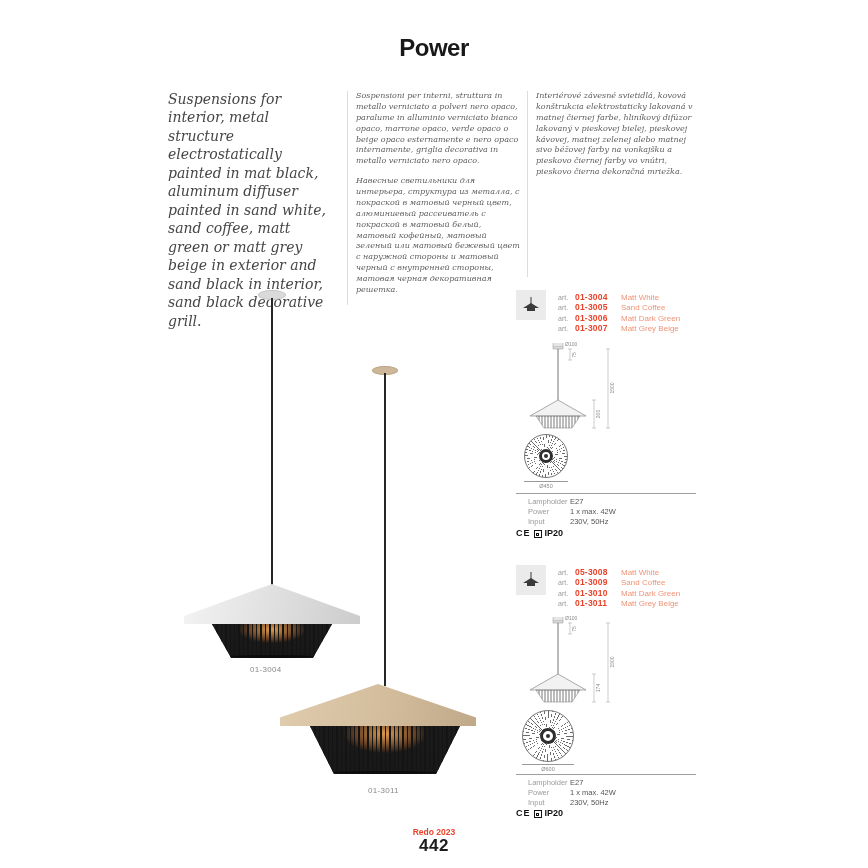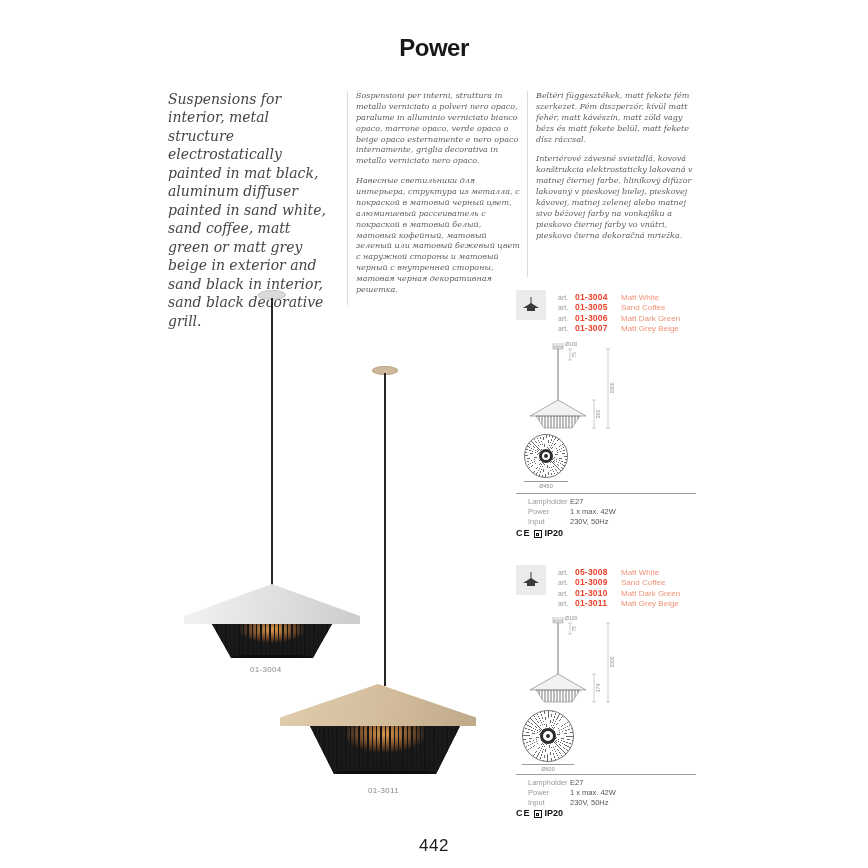--- a/index.html
+++ b/index.html
@@ -101,39 +101,38 @@
   .class2-inner { width:3px; height:3px; border:1px solid #111; }
   .ip-rating { font-size:9px; font-weight:bold; color:#111; }
 
   
   .footer-brand {
     position:absolute; top:827px; left:0; width:100%; text-align:center;
     font-size:8.5px; font-weight:bold; color:#e8432a;
   }
   .footer-page {
     position:absolute; top:836px; left:0; width:100%; text-align:center;
-    font-size:17px; font-weight:normal; color:#1c1c1c; letter-spacing:0.5px;
+    font-size:17px; font-weight:bold; color:#1c1c1c; letter-spacing:0.5px;
   }
 </style>
 </head>
 <body>
 
 <div class="page">
 
   <div class="title">Power</div>
 
   <div class="desc-en">Suspensions for interior, metal structure electrostatically painted in mat black, aluminum diffuser painted in sand white, sand coffee, matt green or matt grey beige in exterior and sand black in interior, sand black decorative grill.</div>
 
   <div class="desc-col col-mid">
     <p>Sospensioni per interni, struttura in metallo verniciato a polveri nero opaco, paralume in alluminio verniciato bianco opaco, marrone opaco, verde opaco o beige opaco esternamente e nero opaco internamente, griglia decorativa in metallo verniciato nero opaco.</p>
     <p>Навесные светильники для интерьера, структура из металла, с покраской в матовый черный цвет, алюминиевый рассеиватель с покраской в матовый белый, матовый кофейный, матовый зеленый или матовый бежевый цвет с наружной стороны и матовый черный с внутренней стороны, матовая черная декоративная решетка.</p>
   </div>
 
   <div class="desc-col col-right">
-    <p>Beltéri függesztékek, matt fekete fém szerkezet. Fém diszperzór, kívül matt fehér, matt kávészín, matt zöld vagy bézs és matt fekete belül, matt fekete dísz ráccsal.</p>
     <p>Interiérové závesné svietidlá, kovová konštrukcia elektrostaticky lakovaná v matnej čiernej farbe, hliníkový difúzor lakovaný v pieskovej bielej, pieskovej kávovej, matnej zelenej alebo matnej sivo béžovej farby na vonkajšku a pieskovo čiernej farby vo vnútri, pieskovo čierna dekoračná mriežka.</p>
   </div>
 
   <div>
     <div class="canopy white abs" style="left:258px; top:290px; width:28px; height:10px;"></div>
     <div class="cord abs" style="left:271px; top:298px; height:290px;"></div>
     <div class="shade white abs" style="left:184px; top:584px; width:176px; height:40px;"></div>
     <div class="cage abs" style="left:212px; top:624px; width:120px; height:34px;">
       <div class="cage-ring"></div>
     </div>
@@ -317,15 +316,16 @@
     </div>
   </div>
   <div class="cert-row" style="left:516px; top:808px;">
     <span class="ce-mark">CE</span>
     <span class="class2-box">
         <span class="class2-inner"></span>
       </span>
     <span class="ip-rating">IP20</span>
   </div>
 
+  <div class="footer-brand">Redo 2023</div>
   <div class="footer-page">442</div>
 
 </div>
 
 </body></html>

